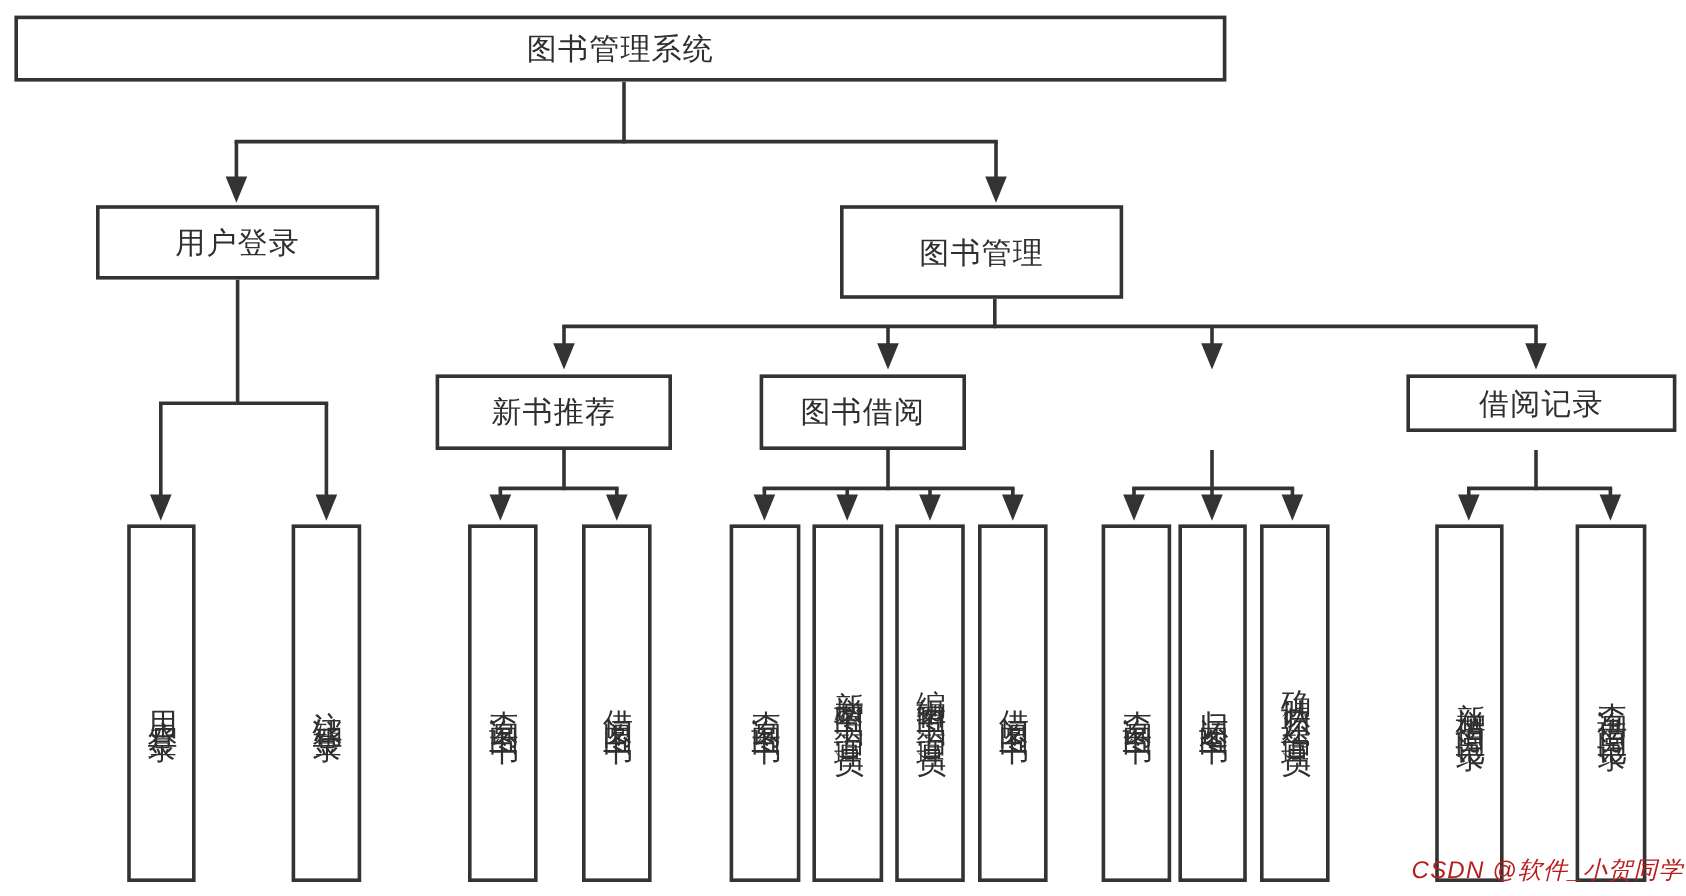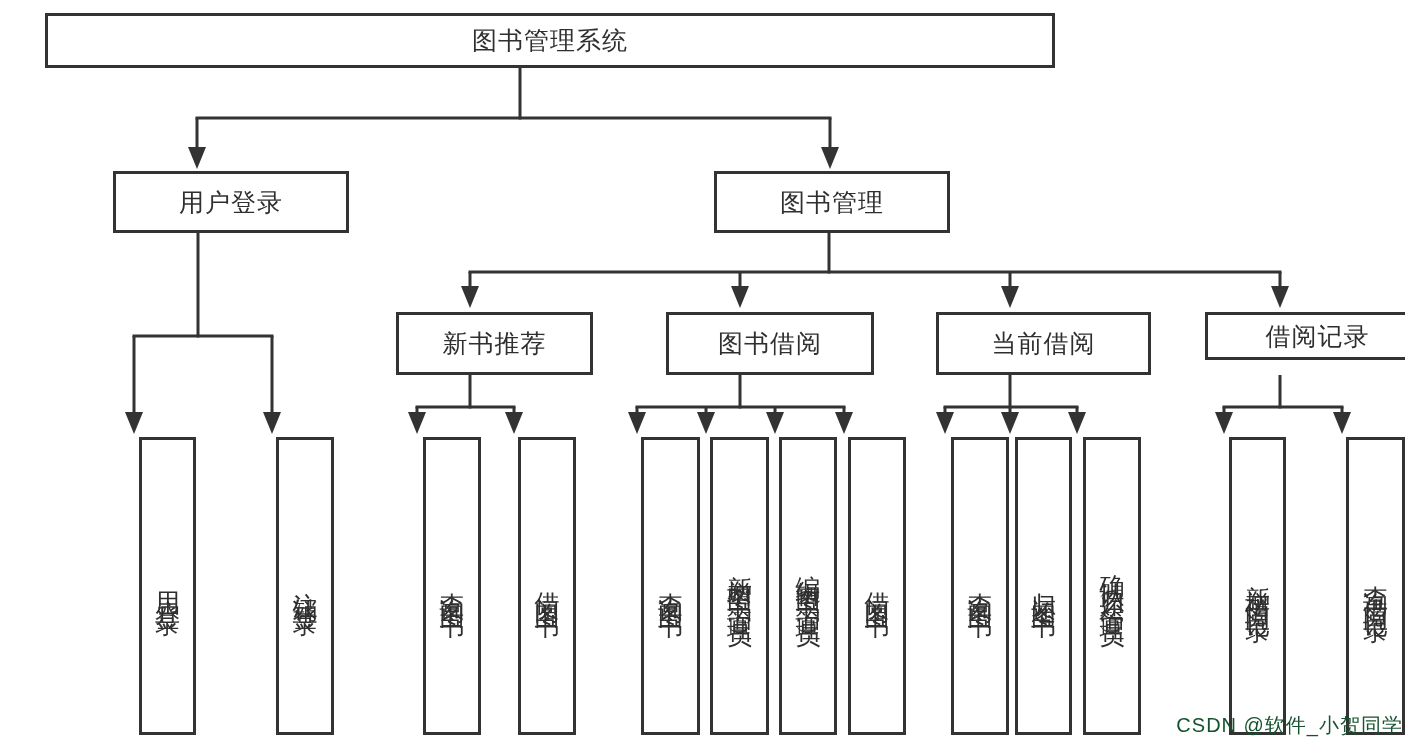--- a/index.html
+++ b/index.html
@@ -14,21 +14,20 @@
   #diagram { position: absolute; left: 0; top: 0; width: 1405px; height: 747px; }
   #wires { position: absolute; left: 0; top: 0; }
   .node {
     position: absolute;
     box-sizing: border-box;
     background: #ffffff;
     border: 3px solid #333333;
     display: flex;
     align-items: center;
     justify-content: center;
-    margin-left: 33px;
   }
   .hnode span {
     font-size: 25px;
     letter-spacing: 1px;
     white-space: nowrap;
     color: #2f2f2f;
   }
   .vnode span {
     writing-mode: vertical-rl;
     text-orientation: mixed;
@@ -36,23 +35,24 @@
     letter-spacing: 0.28em;
     line-height: 1.0;
     color: #2f2f2f;
     white-space: nowrap;
   }
   .watermark {
     position: absolute;
     right: 2px;
     top: 712px;
     font-size: 20px;
-    color: #14532d;
+    color: #b91c1c;
     letter-spacing: 1px;
     white-space: nowrap;
+    font-style: italic;
   }
 </style>
 </head>
 <body>
 
 <div id="diagram">
 
   <svg id="wires" width="1405" height="747" viewBox="0 0 1405 747">
     <g stroke="#333333" stroke-width="3" fill="none">
 
@@ -119,32 +119,29 @@
     </g>
   </svg>
 
   <div class="node hnode" style="left:12px; top:13px; width:1010px; height:55px">
     <span>图书管理系统</span>
   </div>
 
   <div class="node hnode" style="left:80px; top:171px; width:236px; height:62px">
     <span>用户登录</span>
   </div>
-  <div class="node hnode" style="left:681px; top:171px; width:236px; height:62px">
+  <div class="node hnode" style="left:700px; top:171px; width:236px; height:78px">
     <span>图书管理</span>
   </div>
 
   <div class="node hnode" style="left:363px; top:312px; width:197px; height:63px">
     <span>新书推荐</span>
   </div>
-  <div class="node hnode" style="left:633px; top:312px; width:208px; height:63px">
+  <div class="node hnode" style="left:633px; top:312px; width:172px; height:63px">
     <span>图书借阅</span>
-  </div>
-  <div class="node hnode" style="left:903px; top:312px; width:215px; height:63px">
-    <span>当前借阅</span>
   </div>
   <div class="node hnode" style="left:1172px; top:312px; width:225px; height:48px">
     <span>借阅记录</span>
   </div>
 
   <div class="node vnode" style="left:106px; top:437px; width:57px; height:298px">
     <span>用户登录</span>
   </div>
   <div class="node vnode" style="left:243px; top:437px; width:58px; height:298px">
     <span>注销登录</span>

